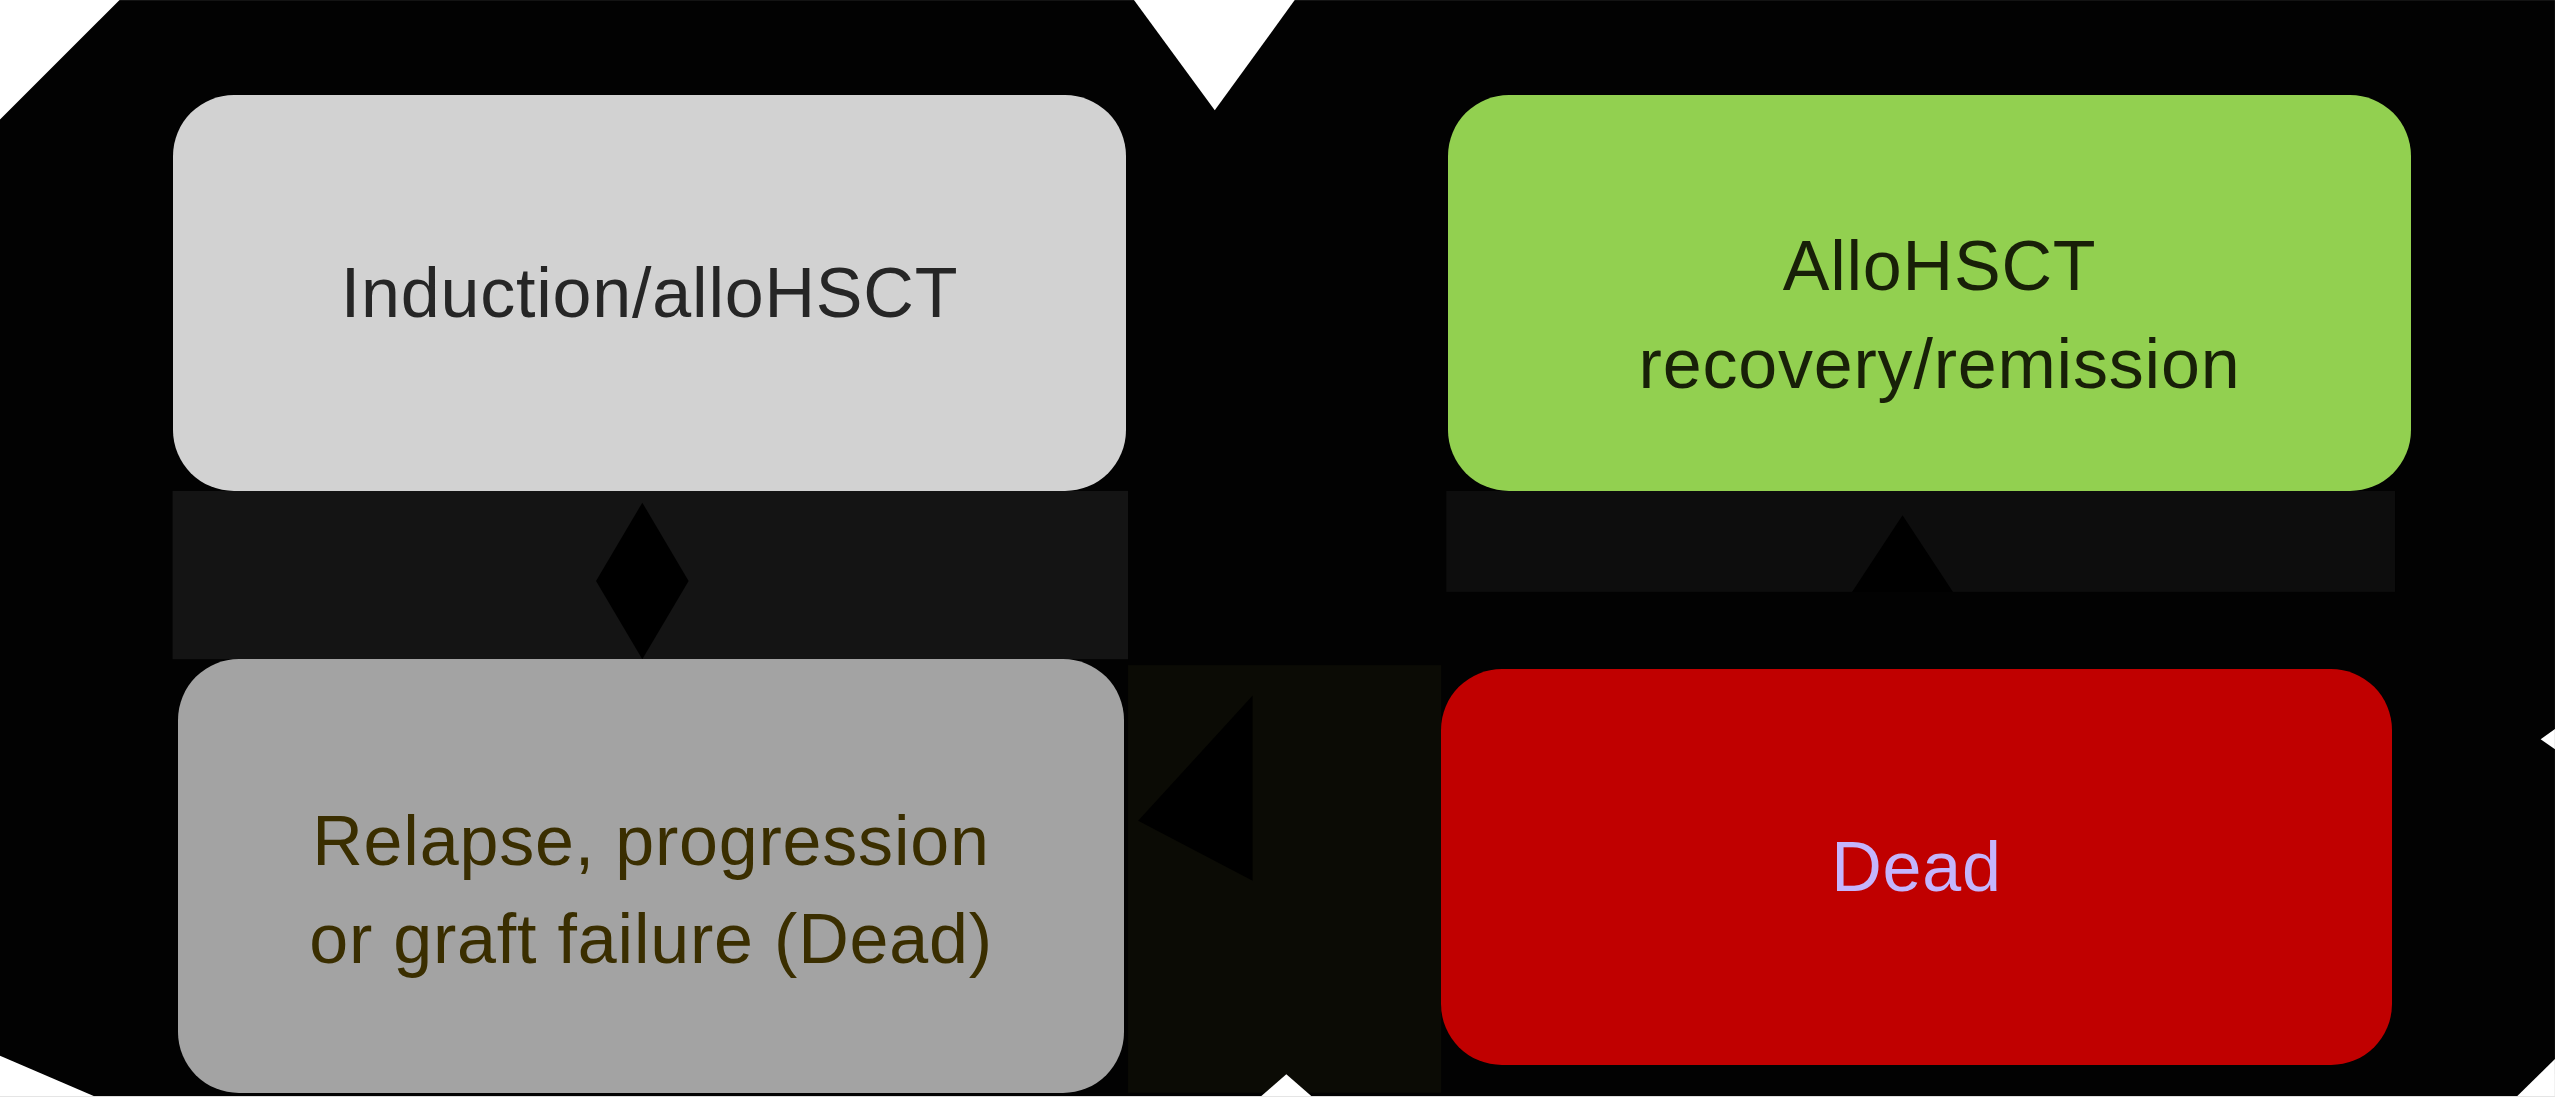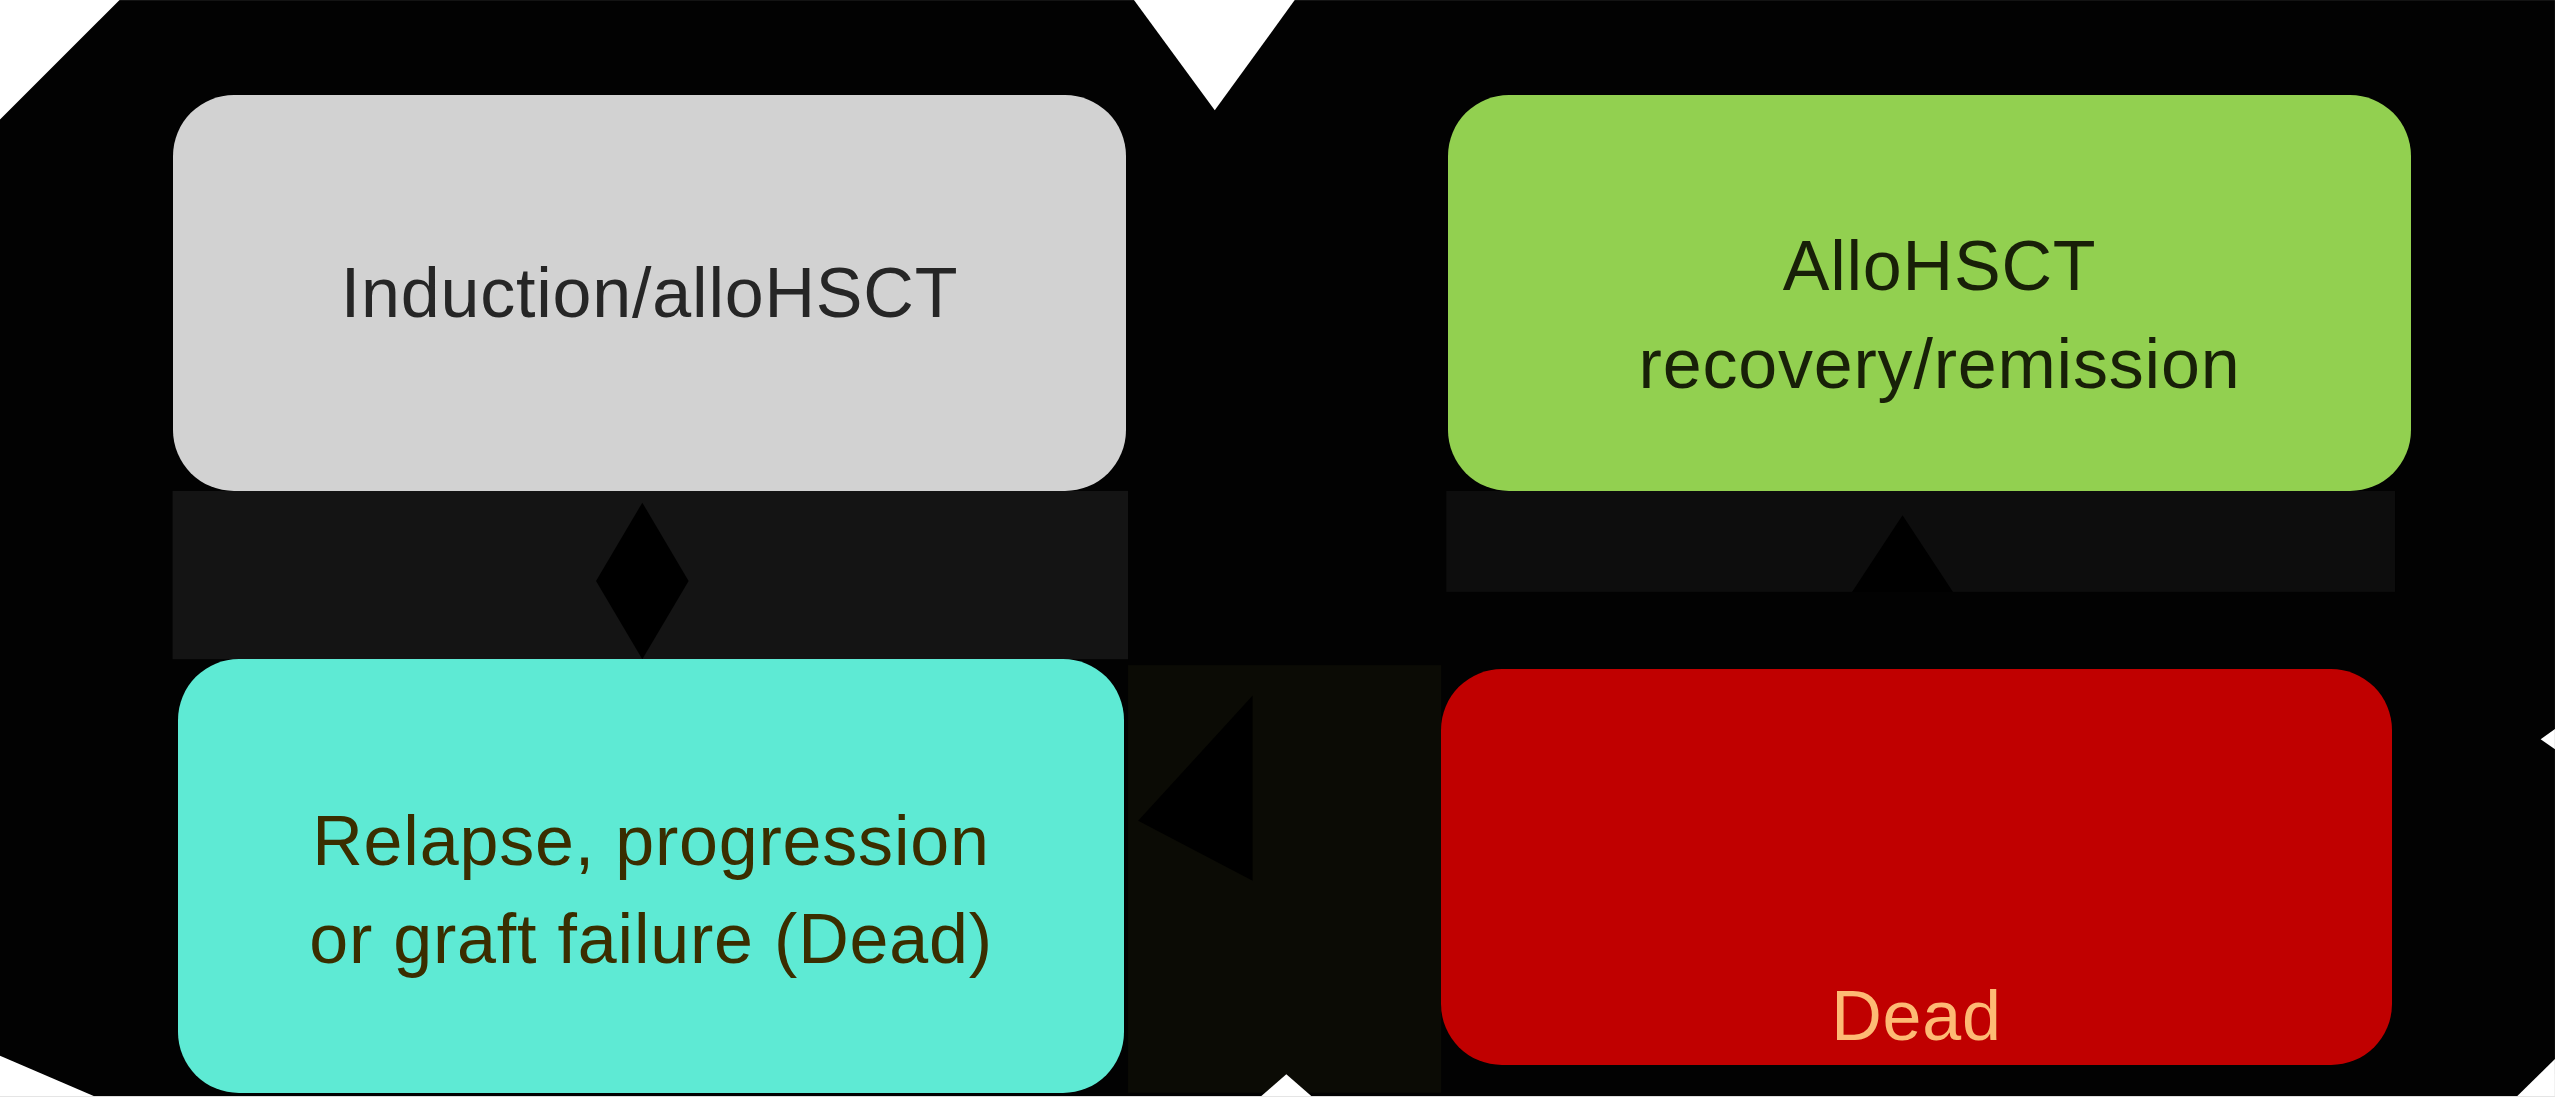--- a/index.html
+++ b/index.html
@@ -56,25 +56,25 @@
     <span class="lbl">Induction/alloHSCT</span>
   </div>
 
   <div class="state" id="state-recovery" style="background-color: rgb(146, 208, 80); color: rgb(24, 32, 8);">
     <span class="lbl">
       <span>AlloHSCT</span><br>
       <span>recovery/remission</span>
     </span>
   </div>
 
-  <div class="state" id="state-rpgf" style="background-color: #5eead4; color: rgb(58, 46, 0);">
+  <div class="state" id="state-rpgf" style="background-color: #a3a3a3; color: rgb(58, 46, 0);">
     <span class="lbl">
       <span>Relapse, progression</span><br>
       <span>or graft failure (Dead)</span>
     </span>
   </div>
 
-  <div class="state" id="state-dead" style="background-color: rgb(192, 0, 0); color: #fdba74; align-items: flex-end;">
+  <div class="state" id="state-dead" style="background-color: rgb(192, 0, 0); color: #c4b5fd;">
     <span class="lbl">Dead</span>
   </div>
 
 </div>
 
 
 </body></html>

